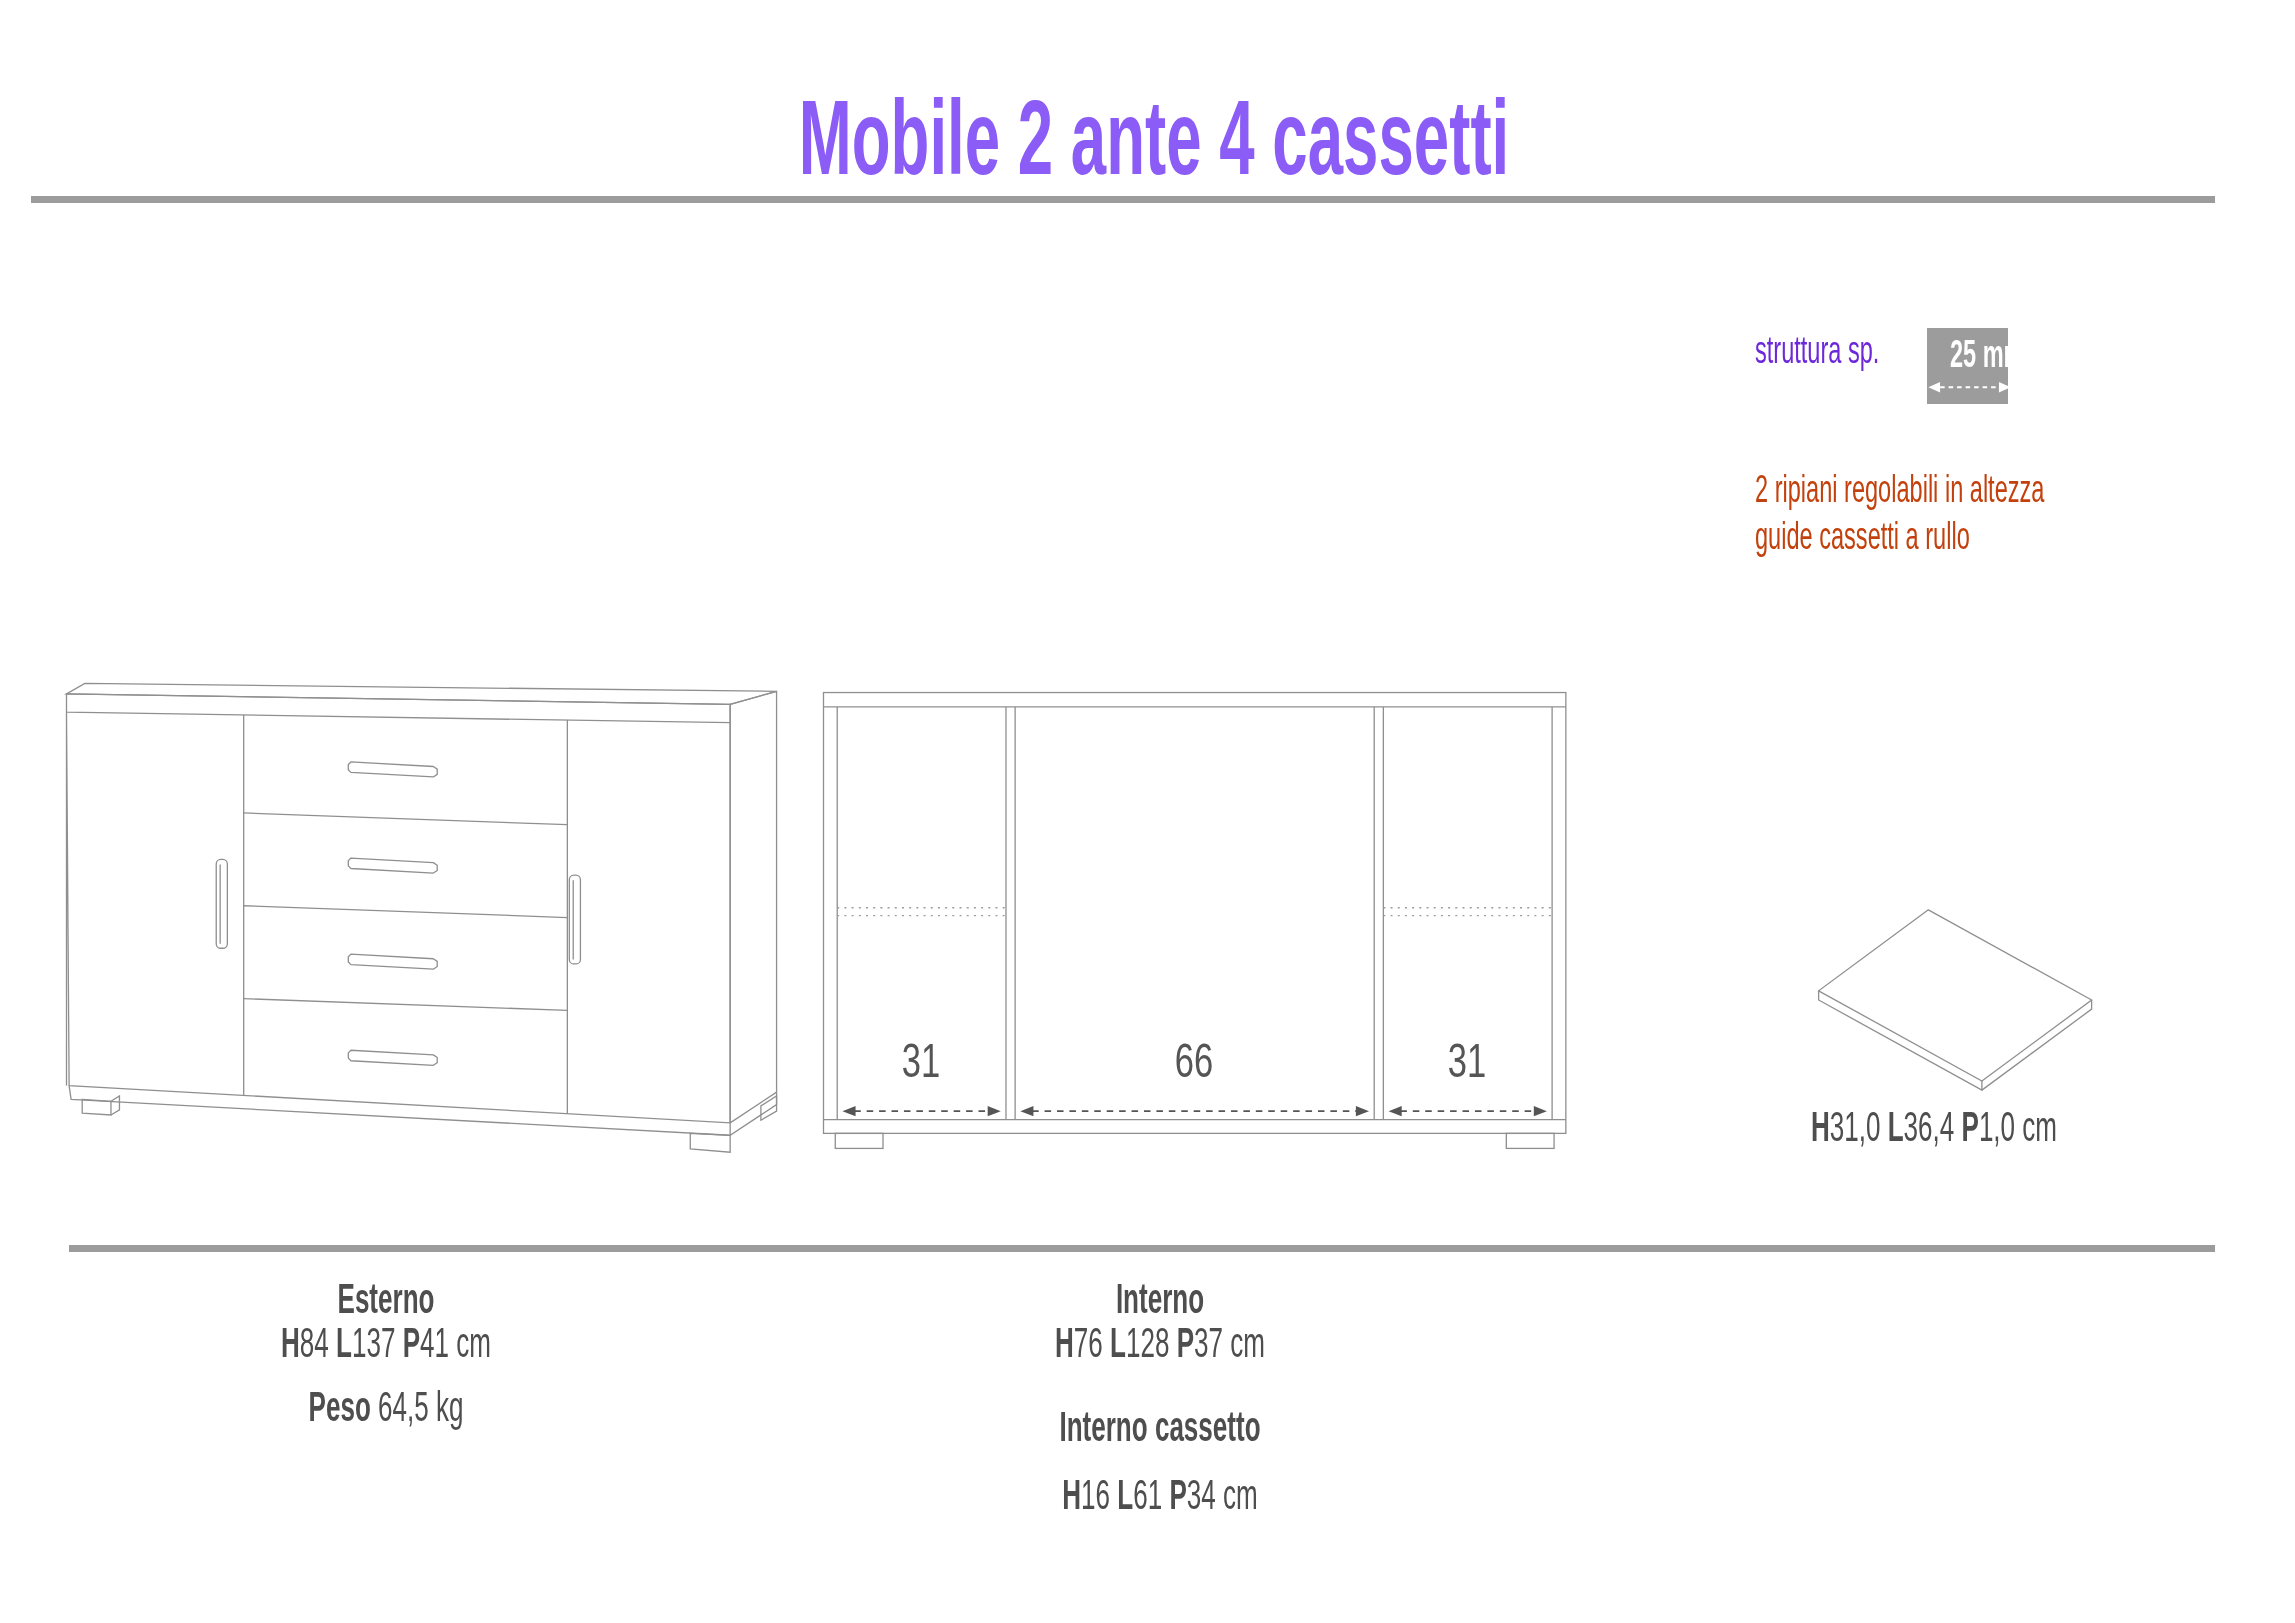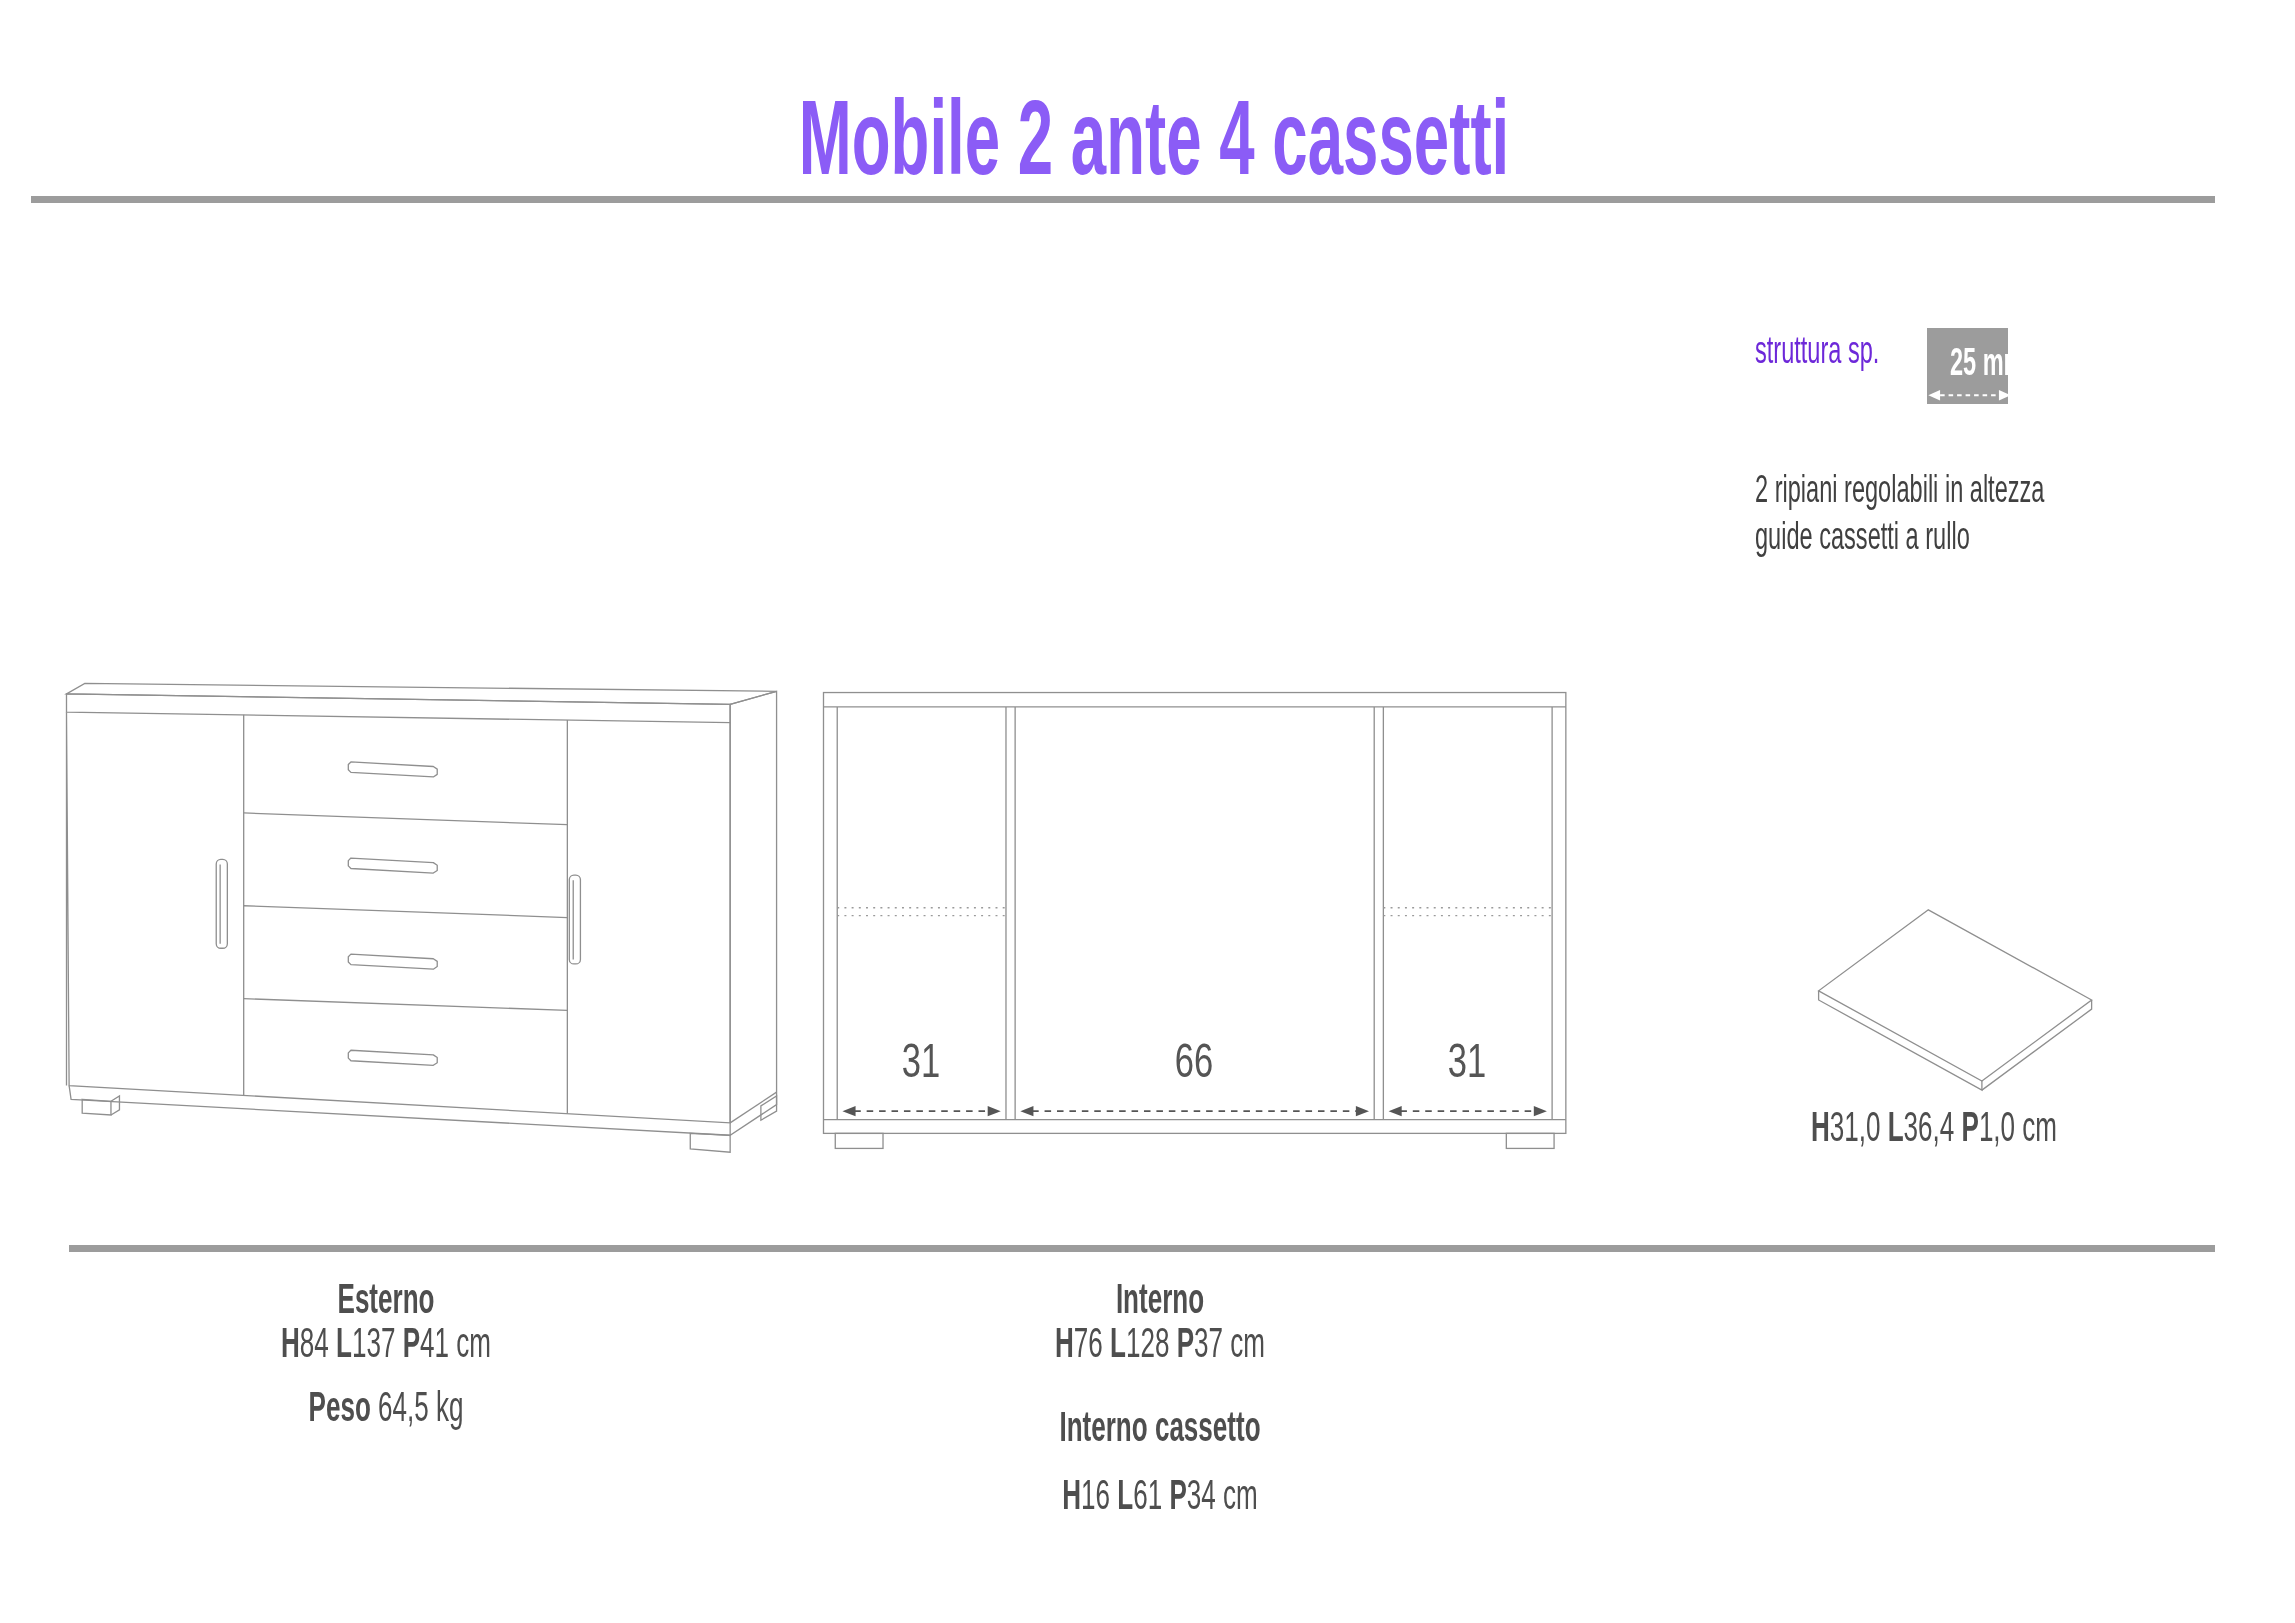--- a/index.html
+++ b/index.html
@@ -18,24 +18,24 @@
   .bseg { font-weight:bold; }
   .rule { position:absolute; background:#9c9c9c; }
 
   .title { top:84px; left:1154px; font-size:106px; font-weight:bold; color:#8b5cf6; line-height:1; }
   .title .cond { transform:scaleX(0.60); }
 
   .struct-label { top:331px; left:1755px; font-size:38px; line-height:1; color:#6d28d9; }
   .badge {
     top:328px; left:1927px; width:81px; height:76px;
     background:#9c9c9c; color:#ffffff; text-align:center;
-    padding-top:15px; line-height:1;
+    padding-top:7px; line-height:1;
   }
   .badge-text { font-size:38px; font-weight:bold; }
-  .features { top:466px; left:1755px; font-size:38px; line-height:47px; color:#404040; }
+  .features { top:466px; left:1755px; font-size:38px; line-height:47px; color:#c2410c; }
 
   .dim-num { top:1037px; font-size:48px; color:#555555; line-height:1; }
   .dim-num .cond { transform:scaleX(0.72); }
 
   .shelf-dims { top:1106px; left:1934px; font-size:42px; line-height:1; }
 
   .spec-heading { font-size:42px; font-weight:bold; line-height:1; }
   .spec-line { font-size:42px; line-height:1; }
 
   svg { position:absolute; overflow:visible; }

